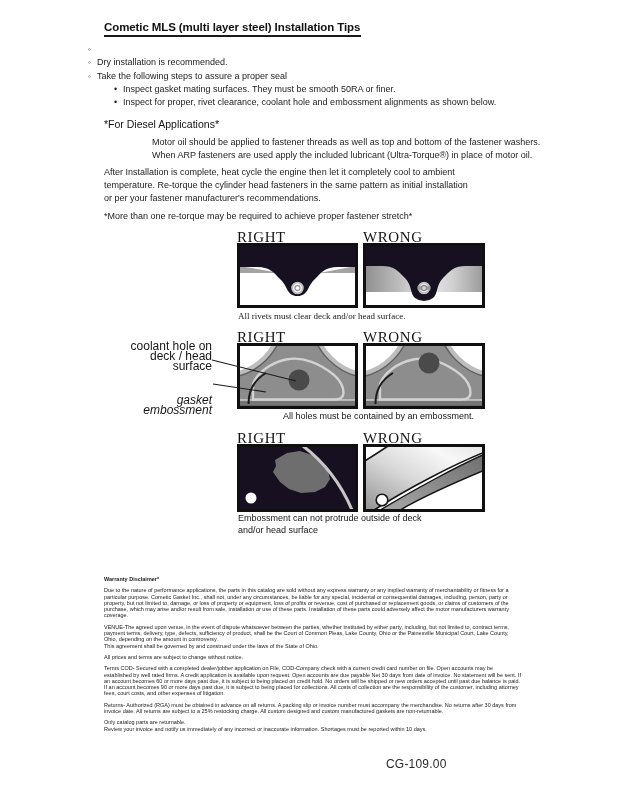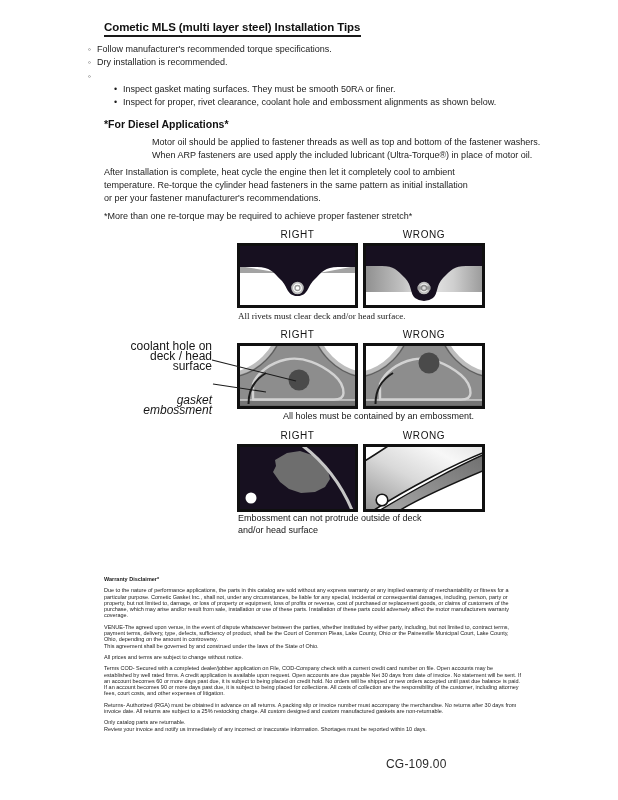--- a/index.html
+++ b/index.html
@@ -10,51 +10,51 @@
   .abs{position:absolute;}
   .title{
     left:104px;top:21px;font-size:11.5px;font-weight:bold;letter-spacing:-0.1px;
     color:#111;border-bottom:2px solid #1a1a1a;padding:0 1px 2px 0;
   }
   .bullets{left:88px;top:43px;font-size:9px;line-height:13.3px;width:470px;}
   .b-row{display:flex;align-items:baseline;}
   .b-row.sub{margin-left:26px;}
   .b-marker{width:9px;flex:0 0 9px;font-size:8px;color:#1c1c1c;}
   .b-marker.dot{font-size:9px;}
-  .diesel-h{left:104px;top:118px;font-size:10.5px;font-weight:bold;color:#111;}
+  .diesel-h{left:104px;top:118px;font-size:10.5px;font-weight:normal;color:#111;}
   .para{left:104px;font-size:9px;line-height:13.2px;width:470px;white-space:pre-line;}
-  .rw-label{font-size:10px;letter-spacing:0.6px;color:#141414;text-align:center;}
+  .rw-label{font-size:15px;letter-spacing:0.6px;color:#141414;text-align:left;font-family:Liberation Serif, serif;}
   .caption{left:238px;font-size:9px;color:#161616;line-height:11.5px;white-space:pre-line;}
   .side-label{font-size:12px;line-height:10px;text-align:right;width:104px;left:108px;color:#161616;white-space:pre-line;}
   .box{position:absolute;}
   .box svg{display:block;}
   .legal{left:104px;top:576px;width:418px;font-size:5.5px;line-height:6.3px;color:#222;}
   .legal .lp{margin:0 0 5px 0;white-space:pre-line;}
   .legal .lh{font-weight:bold;margin:0 0 5px 0;}
   .footer-code{left:386px;top:757px;font-size:12px;color:#2a2a2a;letter-spacing:0.2px;}
   .overlay{pointer-events:none;}
 </style>
 </head>
 <body>
 
 <div class="page">
 
   <div class="abs title">Cometic MLS (multi layer steel) Installation Tips</div>
 
   <div class="abs bullets">
     <div class="b-row">
       <span class="b-marker">◦</span>
-      <span>Follow manufacturer's recommended torque specifications.</span>
     </div>
     <div class="b-row">
       <span class="b-marker">◦</span>
       <span>Dry installation is recommended.</span>
     </div>
     <div class="b-row">
       <span class="b-marker">◦</span>
+      <span>Take the following steps to assure a proper seal</span>
     </div>
     <div class="b-row sub">
       <span class="b-marker dot">•</span>
       <span>Inspect gasket mating surfaces.  They must be smooth 50RA or finer.</span>
     </div>
     <div class="b-row sub">
       <span class="b-marker dot">•</span>
       <span>Inspect for proper, rivet clearance, coolant hole and embossment alignments as shown below.</span>
     </div>
   </div>

